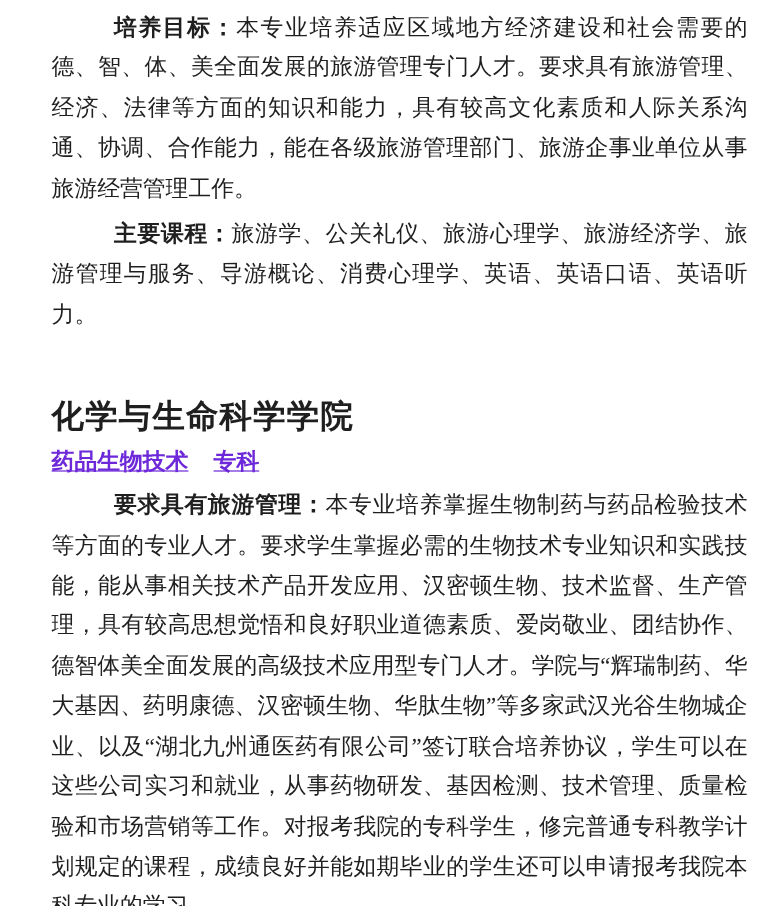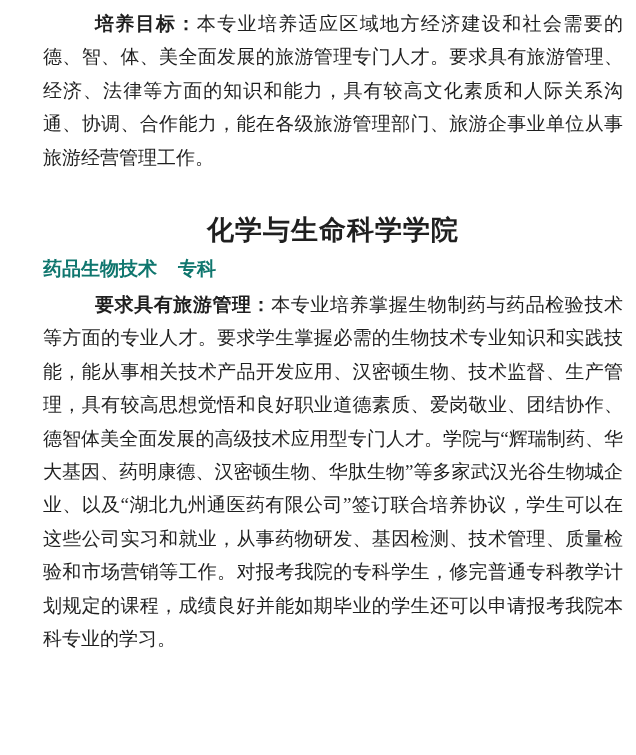--- a/index.html
+++ b/index.html
@@ -23,25 +23,25 @@
   .para {
     margin: 0 0 5px 0;
     text-indent: 52px;
     text-align: justify;
     text-justify: inter-ideograph;
   }
   .para .label {
     font-weight: bold;
   }
   .college-title {
-    margin: 36px 0 0 0;
+    margin: 48px 0 0 0;
     font-size: 27px;
     font-weight: bold;
     line-height: 40px;
-    text-align: center;
+    text-align: left;
     text-indent: 0;
     letter-spacing: 1px;
   }
   .program-line {
     margin: 5px 0 0 0;
     font-weight: bold;
     font-size: 19px;
     line-height: 28px;
     text-indent: 0;
   }
@@ -52,20 +52,21 @@
     margin-top: 5px;
   }
 </style>
 </head>
 <body>
 
 <div class="page" style="background: rgb(255, 255, 255); color: rgb(31, 31, 31);">
 
   <p class="para"><span class="label">培养目标：</span><span>本专业培养适应区域地方经济建设和社会需要的德、智、体、美全面发展的旅游管理专门人才。要求具有旅游管理、经济、法律等方面的知识和能力，具有较高文化素质和人际关系沟通、协调、合作能力，能在各级旅游管理部门、旅游企事业单位从事旅游经营管理工作。</span></p>
 
+  <p class="para"><span class="label">主要课程：</span><span>旅游学、公关礼仪、旅游心理学、旅游经济学、旅游管理与服务、导游概论、消费心理学、英语、英语口语、英语听力。</span></p>
 
   <h1 class="college-title">化学与生命科学学院</h1>
 
-  <div class="program-line" style="color: #0f766e;"><span class="program-name">药品生物技术</span><span class="program-level">专科</span></div>
+  <div class="program-line" style="color: #6d28d9; text-decoration: underline;"><span class="program-name">药品生物技术</span><span class="program-level">专科</span></div>
 
   <p class="para objective-para"><span class="label">要求具有旅游管理：</span><span>本专业培养掌握生物制药与药品检验技术等方面的专业人才。要求学生掌握必需的生物技术专业知识和实践技能，能从事相关技术产品开发应用、汉密顿生物、技术监督、生产管理，具有较高思想觉悟和良好职业道德素质、爱岗敬业、团结协作、德智体美全面发展的高级技术应用型专门人才。学院与“辉瑞制药、华大基因、药明康德、汉密顿生物、华肽生物”等多家武汉光谷生物城企业、以及“湖北九州通医药有限公司”签订联合培养协议，学生可以在这些公司实习和就业，从事药物研发、基因检测、技术管理、质量检验和市场营销等工作。对报考我院的专科学生，修完普通专科教学计划规定的课程，成绩良好并能如期毕业的学生还可以申请报考我院本科专业的学习。</span></p>
 
 </div>
 
 </body></html>

